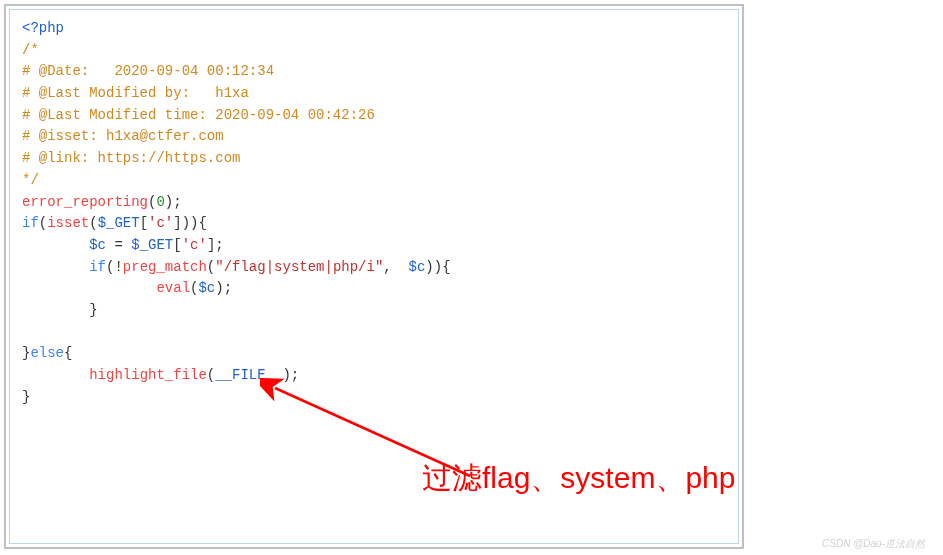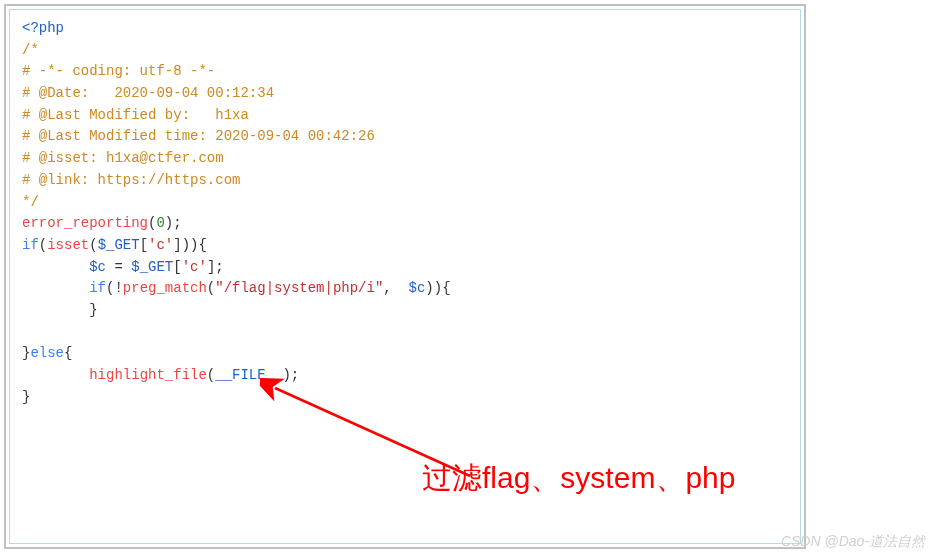--- a/index.html
+++ b/index.html
@@ -12,21 +12,21 @@
       font-size: 14px;
       background: #fff;
       position: relative;
       width: 943px;
       height: 555px;
     }
     .outer-box {
       position: absolute;
       top: 4px;
       left: 4px;
-      width: 802px;
+      width: 740px;
       height: 545px;
       border: 2px solid #c0c0c0;
       background: #fff;
     }
     .inner-box {
       position: absolute;
       top: 3px;
       left: 3px;
       right: 3px;
       bottom: 3px;
@@ -61,51 +61,51 @@
       left: 260px;
       top: 378px;
       pointer-events: none;
     }
     .watermark {
       position: absolute;
       right: 18px;
       bottom: 4px;
       color: #d0d0d0;
       font-family: Arial, "Microsoft YaHei", sans-serif;
-      font-size: 14px;
+      font-size: 10px;
       font-style: italic;
     }
   </style>
 </head>
 <body>
 
 <div class="outer-box">
   <div class="inner-box">
 
     <div class="code-line blue">&lt;?php</div>
     <div class="code-line"></div>
     <div class="code-line orange">/*</div>
-    <div class="code-line orange"># -*- coding: utf-8 -*-</div>
     <div class="code-line orange"># @Date:   2020-09-04 00:12:34</div>
     <div class="code-line orange"># @Last Modified by:   h1xa</div>
     <div class="code-line orange"># @Last Modified time: 2020-09-04 00:42:26</div>
     <div class="code-line orange"># @isset: h1xa@ctfer.com</div>
     <div class="code-line orange"># @link: https://https.com</div>
     <div class="code-line"></div>
     <div class="code-line orange">*/</div>
     <div class="code-line"></div>
 
     <div class="code-line"><span class="teal">error_reporting</span><span class="black">(</span><span class="green">0</span><span class="black">);</span></div>
 
     <div class="code-line"><span class="purple">if</span><span class="black">(</span><span class="teal">isset</span><span class="black">(</span><span class="blue">$_GET</span><span class="black">[</span><span class="red">'c'</span><span class="black">]</span><span class="black">)</span><span class="black">)</span><span class="black">{</span></div>
 
     <div class="code-line"><span>        </span><span class="blue">$c</span><span class="black"> = </span><span class="blue">$_GET</span><span class="black">[</span><span class="red">'c'</span><span class="black">]</span><span class="black">;</span></div>
 
     <div class="code-line"><span>        </span><span class="purple">if</span><span class="black">(</span><span class="black">!</span><span class="teal">preg_match</span><span class="black">(</span><span class="red">"/flag|system|php/i"</span><span class="black">,  </span><span class="blue">$c</span><span class="black">)</span><span class="black">)</span><span class="black">{</span></div>
 
+    <div class="code-line"><span>                </span><span class="teal">eval</span><span class="black">(</span><span class="blue">$c</span><span class="black">);</span></div>
 
     <div class="code-line"><span>        </span><span class="black">}</span></div>
 
     <div class="code-line">&nbsp;</div>
 
     <div class="code-line"><span class="black">}</span><span class="purple">else</span><span class="black">{</span></div>
 
     <div class="code-line"><span>        </span><span class="teal">highlight_file</span><span class="black">(</span><span class="blue">__FILE__</span><span class="black">);</span></div>
 
     <div class="code-line black">}</div>

